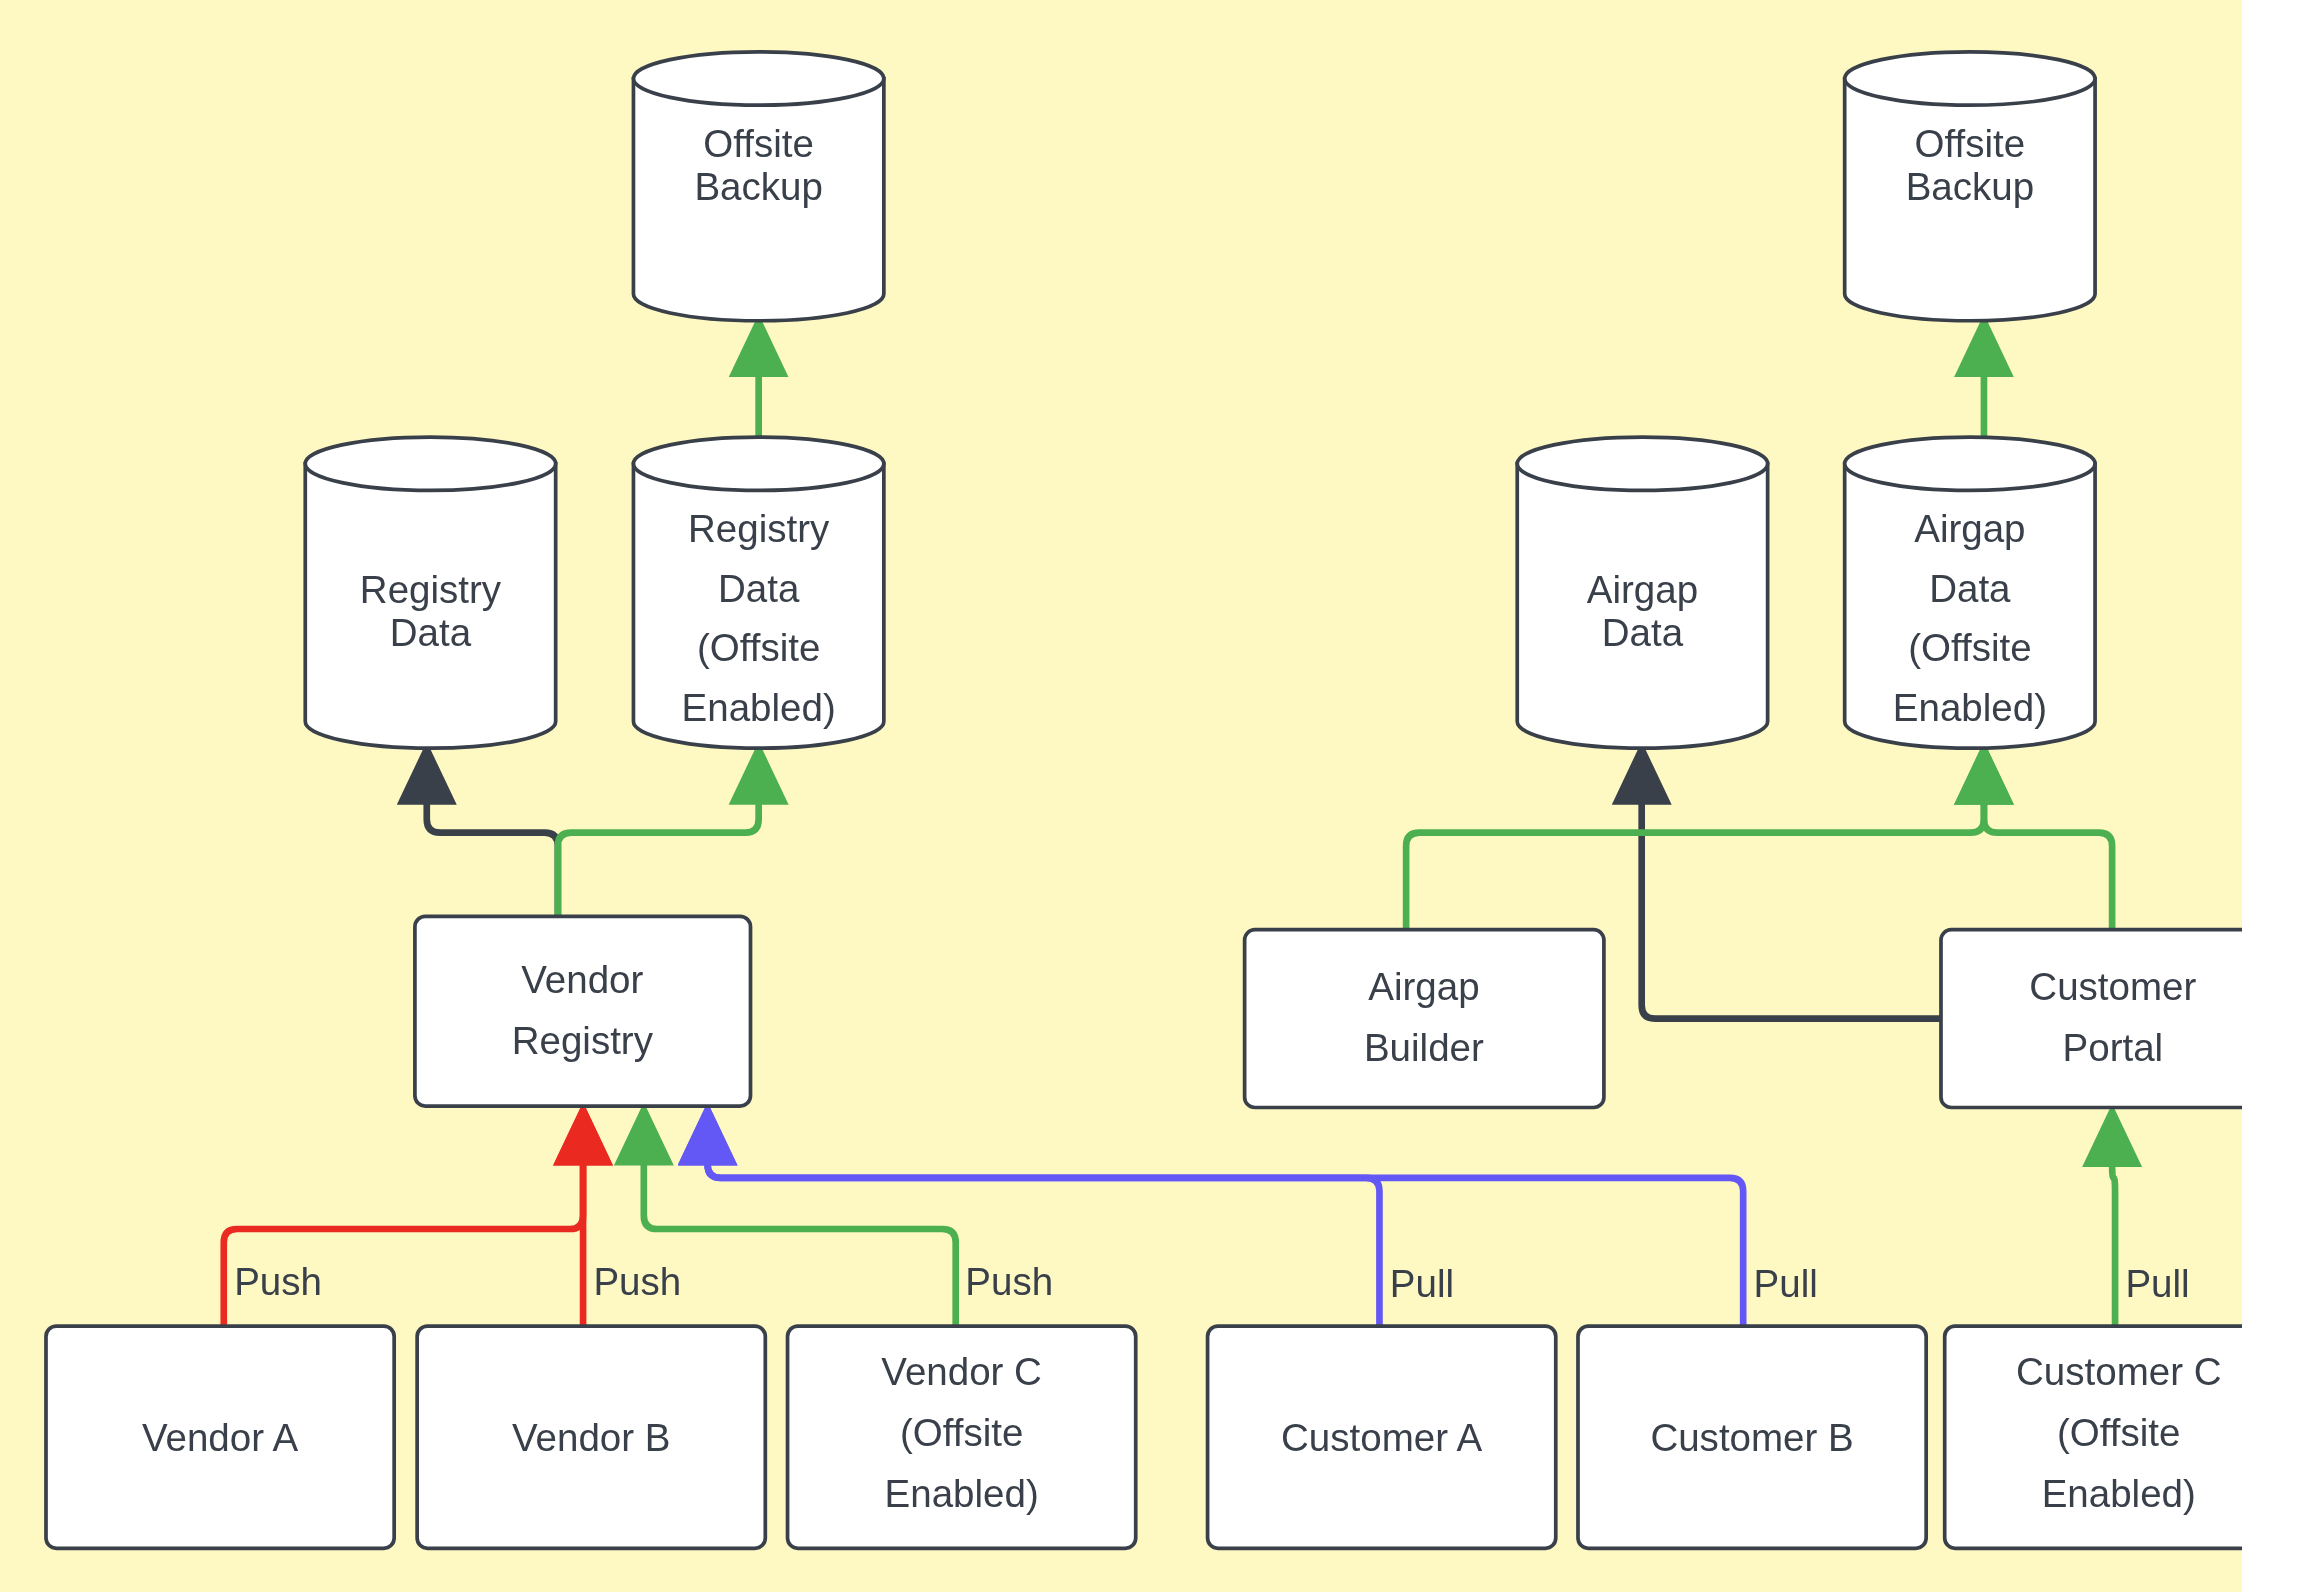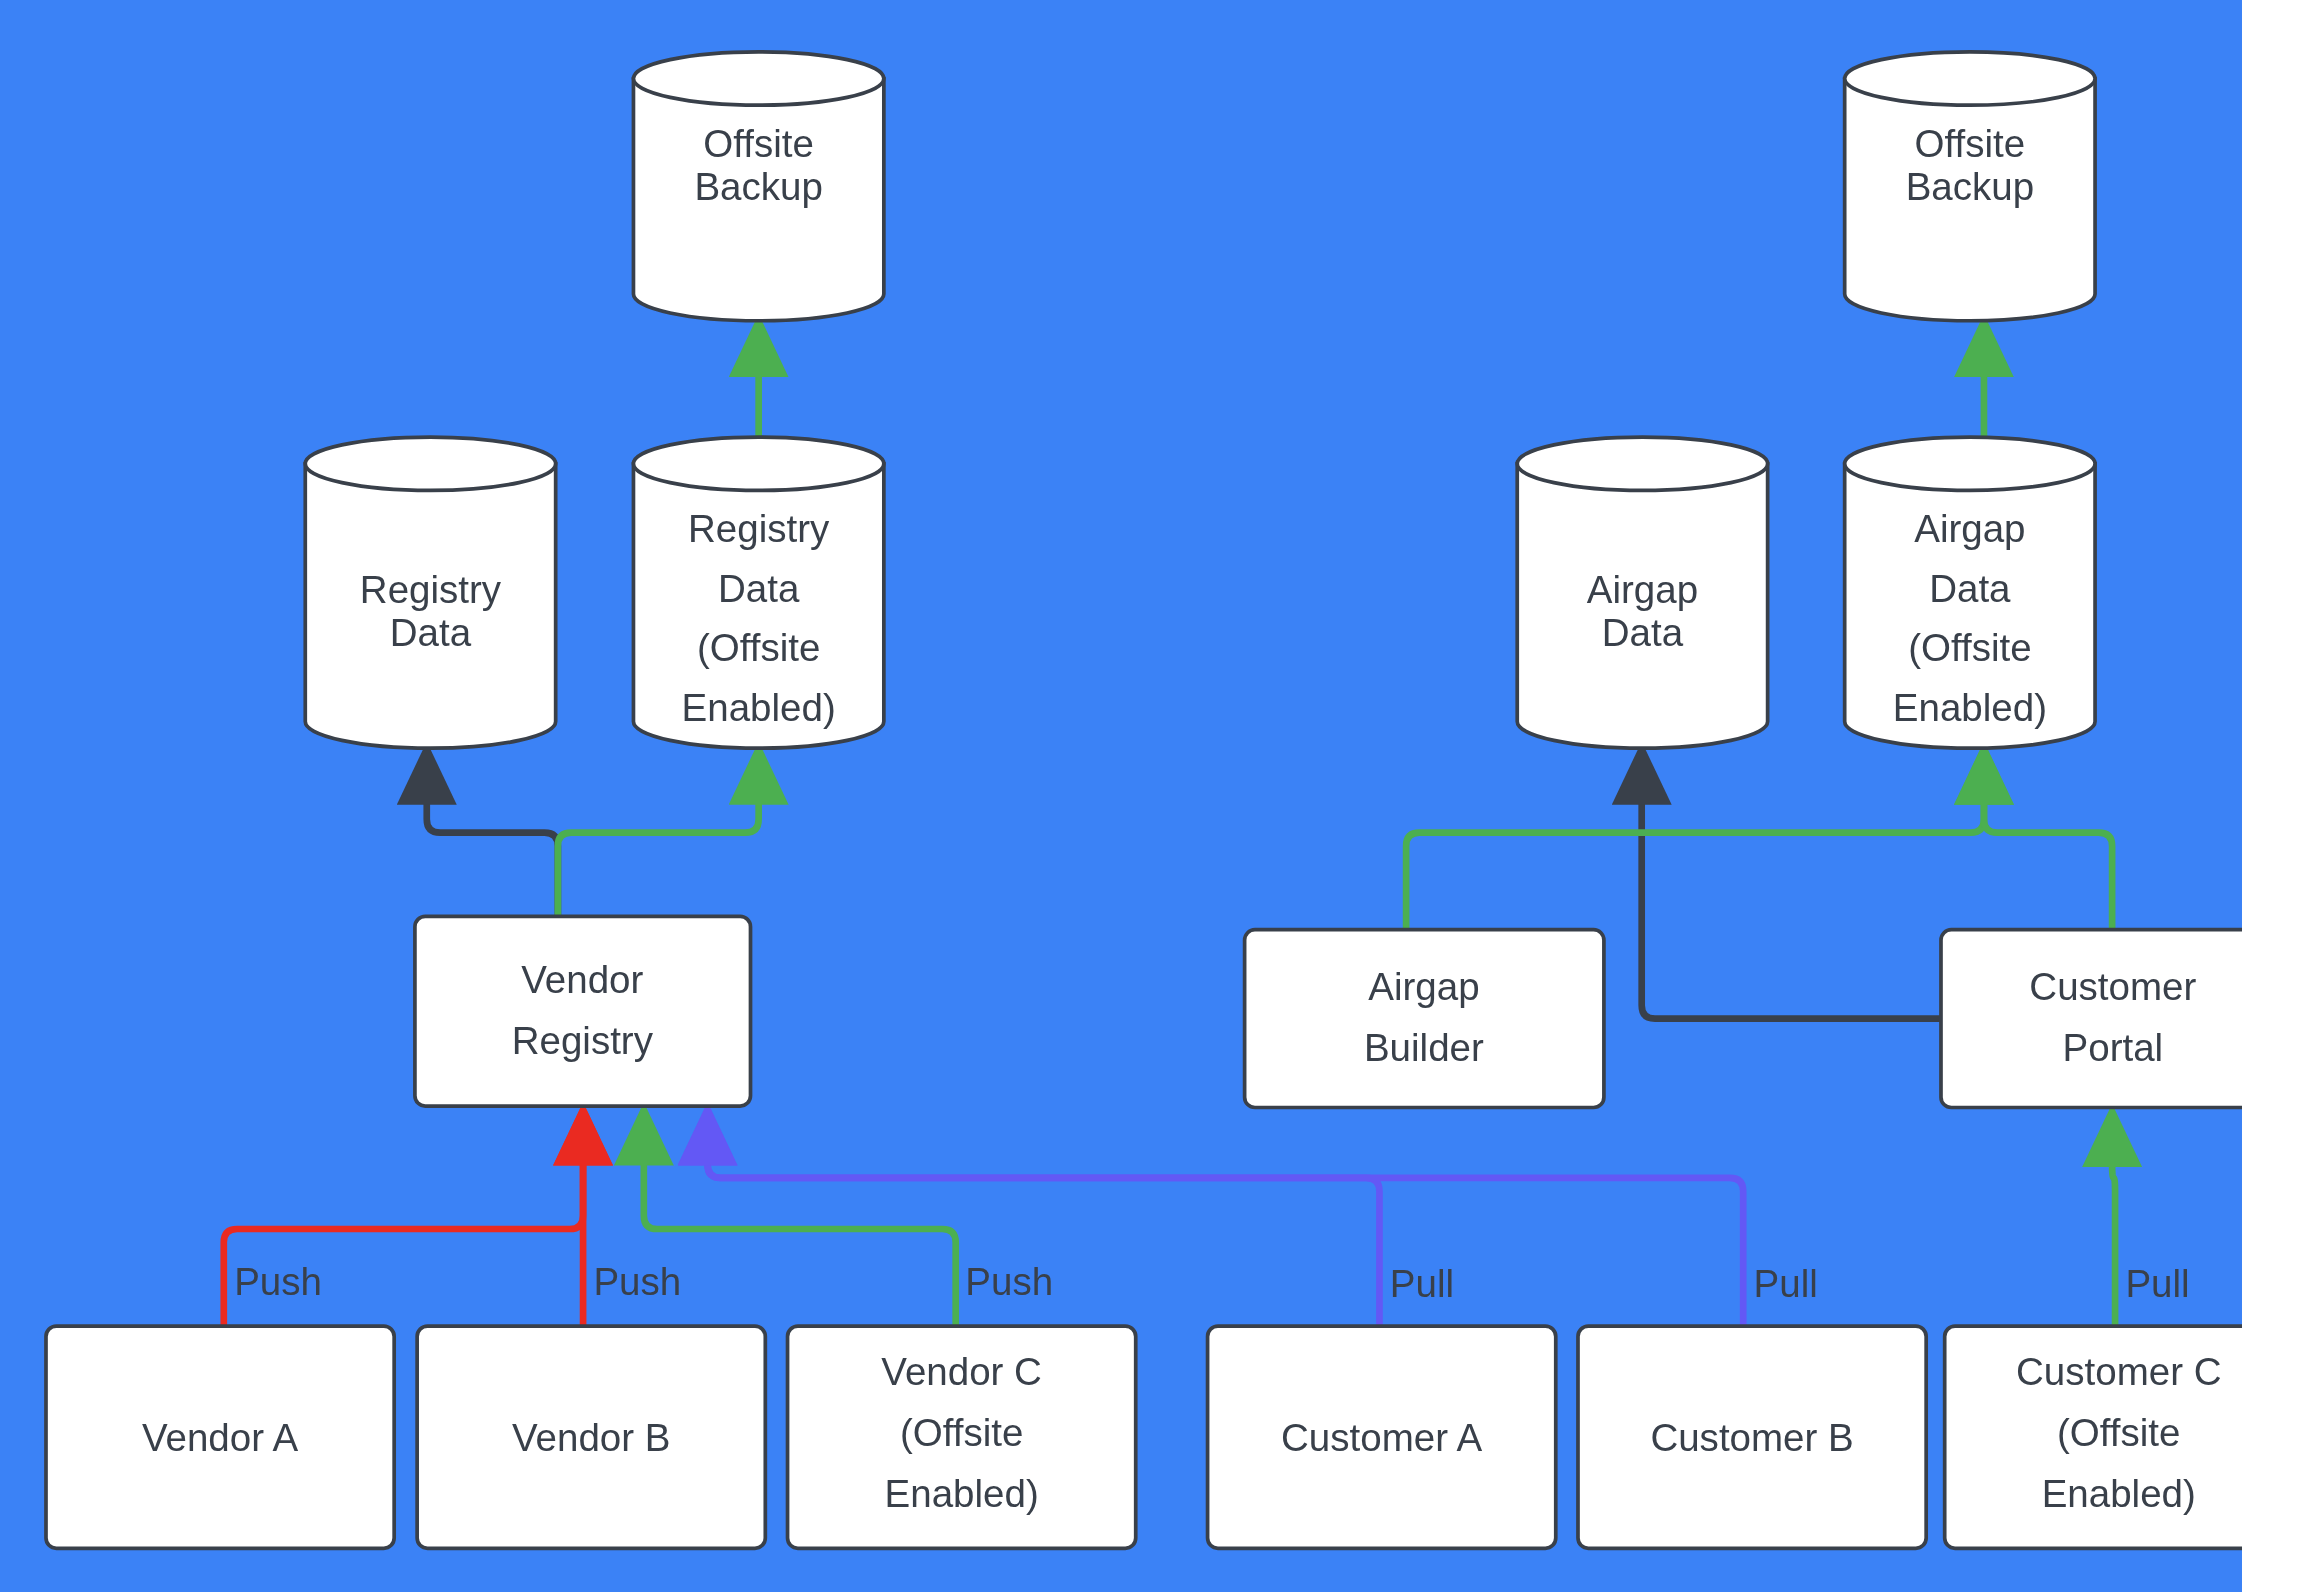--- a/index.html
+++ b/index.html
@@ -1,17 +1,17 @@
 <!DOCTYPE html>
 <html style="font-size:12px"><head>
 <meta charset="utf-8">
 <style>
   html,body{margin:0;padding:0;background:#ffffff;}
   body{font-family:"Liberation Sans","DejaVu Sans",sans-serif;}
-  #stage{position:relative;width:2242px;height:1592px;background:#3b82f6;overflow:hidden;}
+  #stage{position:relative;width:2242px;height:1592px;background:#fef9c3;overflow:hidden;}
   svg.diagram{position:absolute;left:0;top:0;width:2307px;height:1592px;}
   .node-label{
     fill:#39404a;
     font-family:"Liberation Sans","DejaVu Sans",sans-serif;
     font-size:52px;
     text-anchor:middle;
     dominant-baseline:middle;
   }
   .edge-label{
     fill:#39404a;

